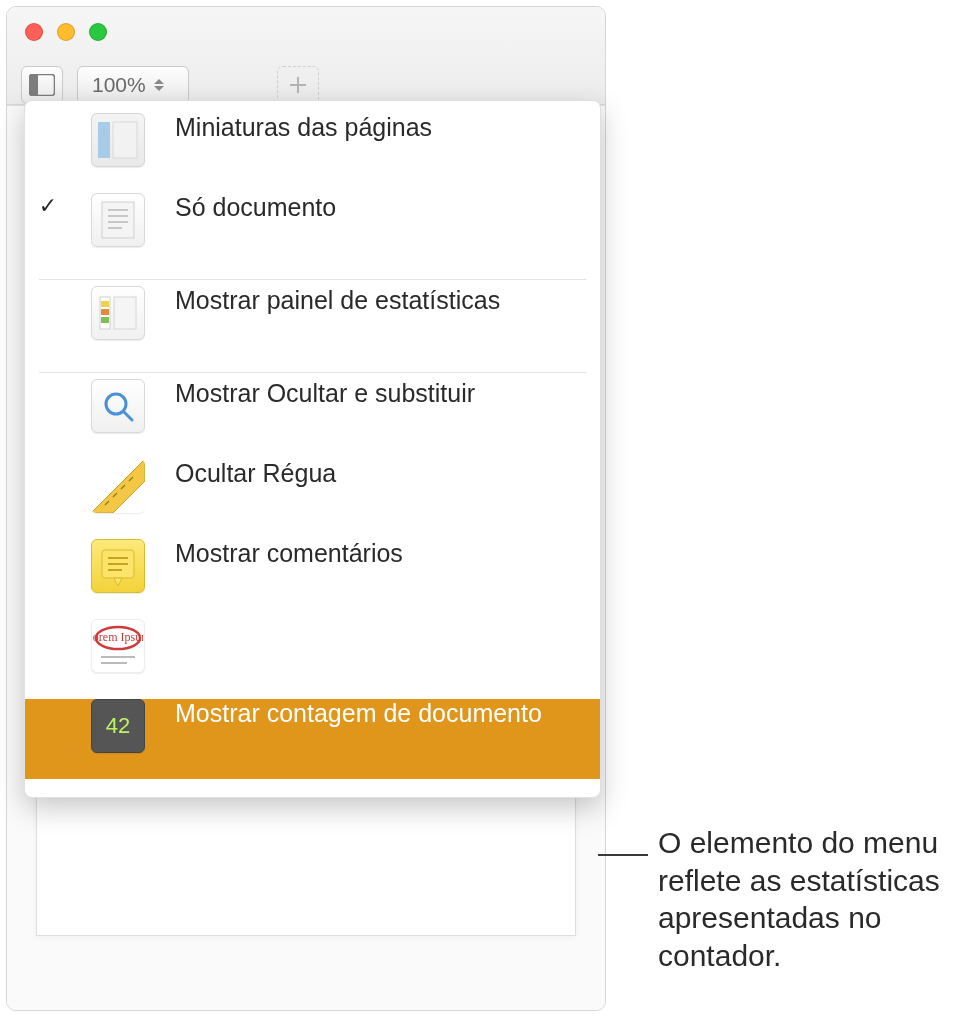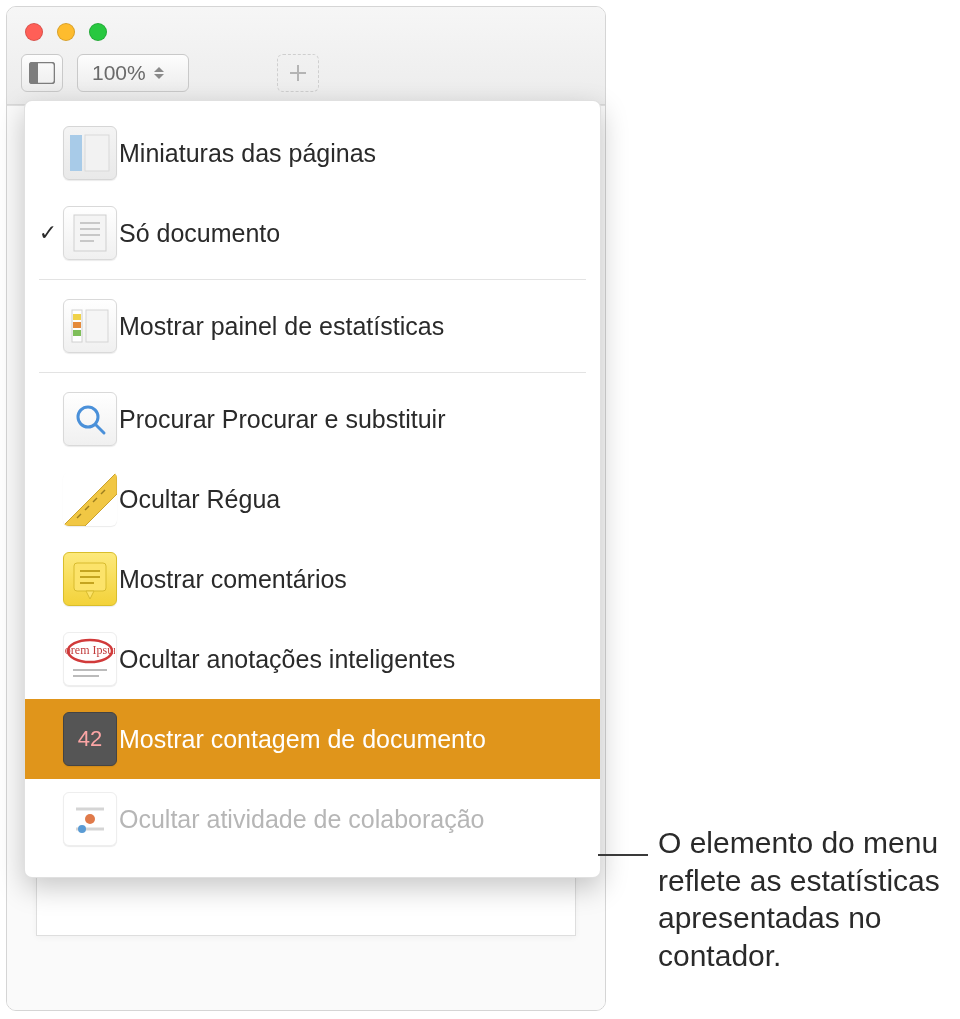--- a/index.html
+++ b/index.html
@@ -43,21 +43,21 @@
   .tl.red { background: #ff5f57; }
   .tl.yellow { background: #febc2e; }
   .tl.green { background: #28c840; }
   .toolbar {
     position: absolute;
     bottom: 0;
     left: 0;
     right: 0;
     height: 50px;
     display: flex;
-    align-items: flex-start;
+    align-items: flex-end;
     gap: 14px;
     padding: 0 14px;
   }
   .sidebar-btn {
     width: 42px; height: 38px;
     border: 1px solid #c9c9c9;
     border-radius: 6px;
     background: linear-gradient(#fdfdfd, #ececec);
     display: flex; align-items: center; justify-content: center;
   }
@@ -109,24 +109,24 @@
     left: 24px;
     width: 577px;
     background: #fff;
     border: 1px solid rgba(0,0,0,0.12);
     border-radius: 8px;
     box-shadow: 0 10px 28px rgba(0,0,0,0.22);
     padding: 12px 0 18px 0;
   }
   .menu-item {
     display: flex;
-    align-items: center;
+    align-items: flex-start;
     height: 80px;
     padding: 0 20px 0 10px;
-    gap: 2px;
+    gap: 30px;
     color: #2a2a2a;
     font-size: 25px;
     position: relative;
   }
   .menu-item.disabled { color: #b6b6b6; }
   .menu-item.highlight {
     background: #e0951b;
     color: #fff;
   }
   .menu-item .check {
@@ -151,21 +151,21 @@
   
   .ic-thumb { background: linear-gradient(#f4f4f4,#e9e9e9); border:1px solid #d6d6d6;}
   .ic-thumb svg rect.strip { fill:#a8cbe8;}
   .ic-index { background: linear-gradient(#fff,#f0f0f0); border:1px solid #d9d9d9;}
   .ic-doc { background: linear-gradient(#fff,#f0f0f0); border:1px solid #d9d9d9;}
   .ic-comments { background: linear-gradient(#fff,#f0f0f0); border:1px solid #d9d9d9;}
   .ic-search { background: linear-gradient(#fff,#f0f0f0); border:1px solid #d9d9d9;}
   .ic-ruler { background:#fff; padding:0;}
   .ic-note { background: linear-gradient(#fde97b,#f3d23a); border:1px solid #d9be2b;}
   .ic-annot { background: #fff; border:1px solid #eee;}
-  .ic-count { background:#555; border:1px solid #444; color:#fca5a5; font-size:22px; font-weight:500;}
+  .ic-count { background:#555; border:1px solid #444; color:#bef264; font-size:22px; font-weight:500;}
   .ic-collab { background:#fff; border:1px solid #eee;}
   .callout-line {
     position:absolute;
     top: 854px;
     left: 598px;
     width: 50px;
     height: 2px;
     background:#3a3a3a;
   }
   .callout-text {
@@ -262,21 +262,21 @@
   <div class="menu-sep"></div>
 
   <div class="menu-item">
     <span class="check"></span>
     <span class="icon ic-search">
       <svg width="44" height="44">
         <circle cx="20" cy="20" r="10" fill="none" stroke="#4a90d9" stroke-width="3"></circle>
         <line x1="28" y1="28" x2="36" y2="36" stroke="#4a90d9" stroke-width="3" stroke-linecap="round"></line>
       </svg>
     </span>
-    <span>Procurar Procurar e substituir</span>
+    <span>Mostrar Ocultar e substituir</span>
   </div>
 
   <div class="menu-item">
     <span class="check"></span>
     <span class="icon ic-ruler" style="overflow:hidden">
       <svg width="54" height="54">
         <polygon points="0,54 54,0 54,22 22,54" fill="#f1c744" stroke="#caa22e"></polygon>
         <line x1="14" y1="46" x2="18" y2="42" stroke="#9b7e1f" stroke-width="1.5"></line>
         <line x1="22" y1="38" x2="26" y2="34" stroke="#9b7e1f" stroke-width="1.5"></line>
         <line x1="30" y1="30" x2="34" y2="26" stroke="#9b7e1f" stroke-width="1.5"></line>
@@ -303,40 +303,27 @@
   <div class="menu-item">
     <span class="check"></span>
     <span class="icon ic-annot">
       <svg width="50" height="50">
         <text x="25" y="20" text-anchor="middle" font-size="12" fill="#c13a3a" font-family="serif">Lorem Ipsum</text>
         <ellipse cx="25" cy="17" rx="22" ry="11" fill="none" stroke="#d13a3a" stroke-width="2.5"></ellipse>
         <line x1="8" y1="36" x2="42" y2="36" stroke="#bbb" stroke-width="2"></line>
         <line x1="8" y1="42" x2="34" y2="42" stroke="#bbb" stroke-width="2"></line>
       </svg>
     </span>
-    <span>Ocultar anotações inteligentes</span>
   </div>
 
   <div class="menu-item highlight">
     <span class="check"></span>
     <span class="icon ic-count">
       <span>42</span>
     </span>
     <span>Mostrar contagem de documento</span>
   </div>
 
-  <div class="menu-item disabled">
-    <span class="check"></span>
-    <span class="icon ic-collab">
-      <svg width="44" height="44">
-        <line x1="8" y1="12" x2="36" y2="12" stroke="#d5d5d5" stroke-width="3"></line>
-        <circle cx="22" cy="22" r="5" fill="#e07a4a"></circle>
-        <line x1="8" y1="32" x2="36" y2="32" stroke="#d5d5d5" stroke-width="3"></line>
-        <circle cx="14" cy="32" r="4" fill="#5a9bd4"></circle>
-      </svg>
-    </span>
-    <span>Ocultar atividade de colaboração</span>
-  </div>
 
 </div>
 
 <div class="callout-line"></div>
 <div class="callout-text">O elemento do menu reflete as estatísticas apresentadas no contador.</div>
 
 </body></html>

